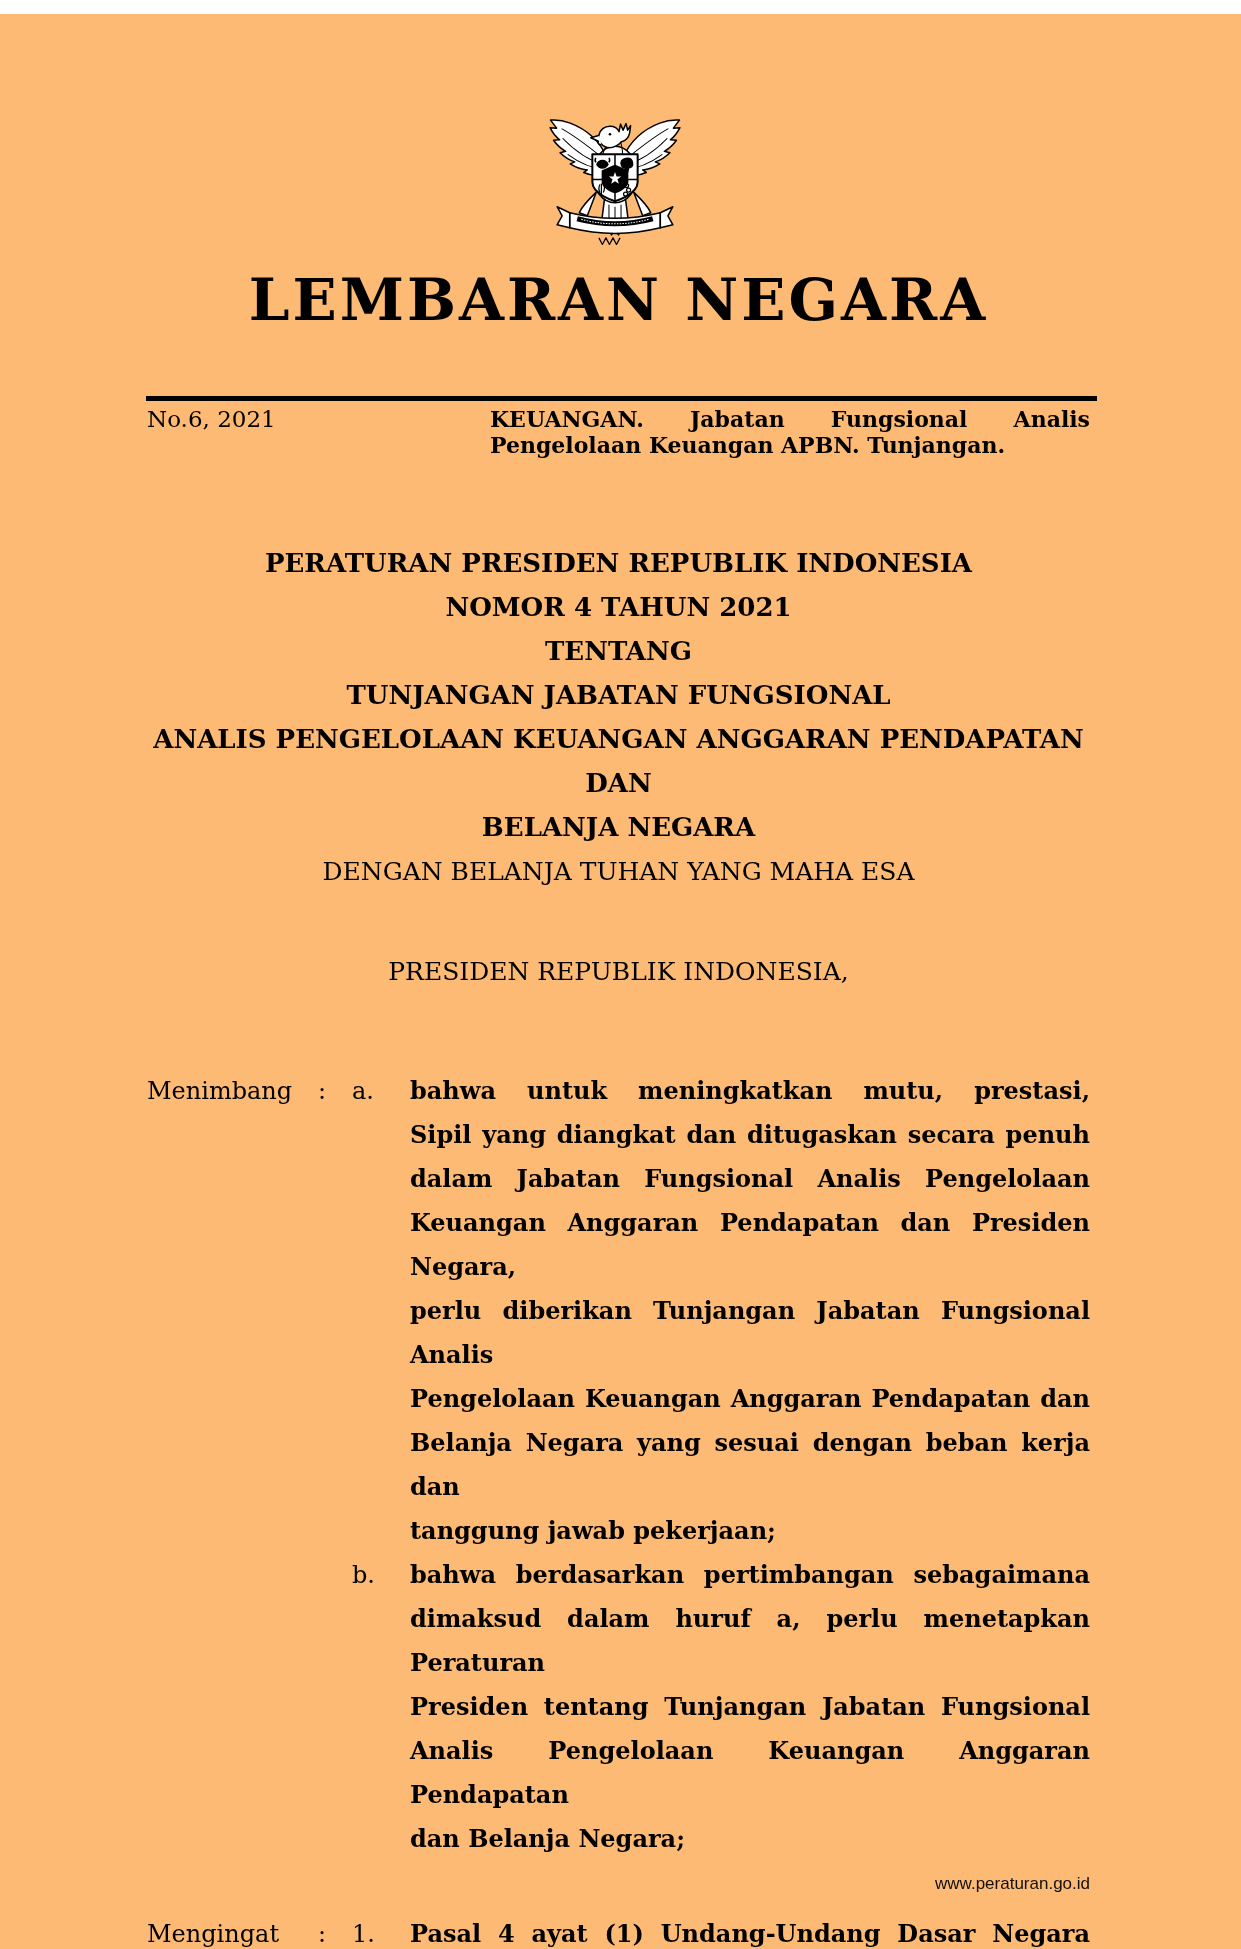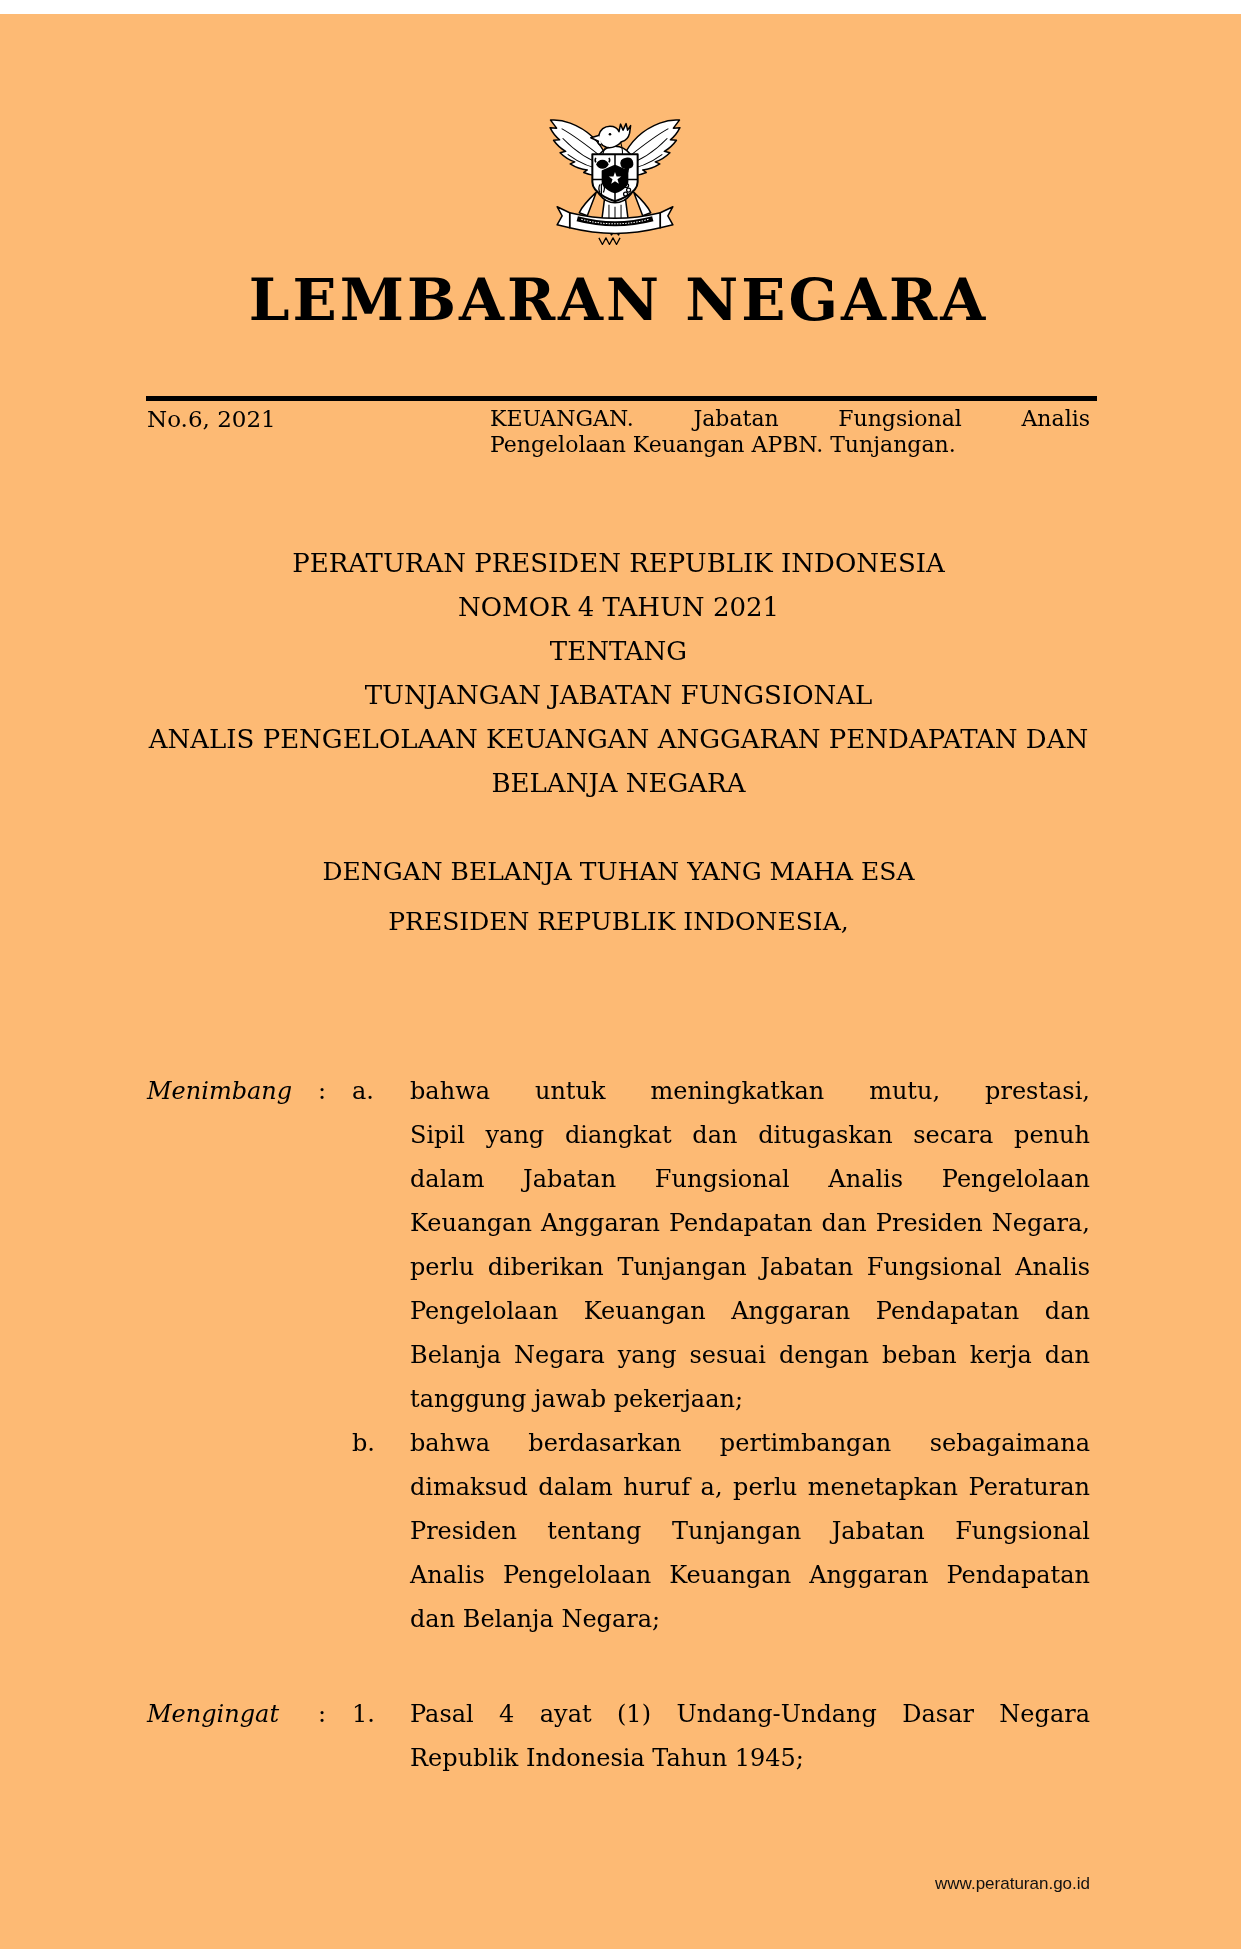--- a/index.html
+++ b/index.html
@@ -13,31 +13,31 @@
   .gazette-title {
     position:absolute; left:147px; top:254px; width:943px; margin:0;
     text-align:center; font-size:58px; font-weight:bold;
     line-height:65px; letter-spacing:3px; white-space:nowrap;
   }
   .rule { position:absolute; left:146px; top:382px; width:951px; height:5px; background:#000; }
   .issue-number { position:absolute; left:147px; top:392px; font-size:23px; line-height:26px; }
   .subject { position:absolute; left:490px; top:392px; width:600px; font-size:22px; line-height:26px; }
   .doc-title { position:absolute; left:147px; top:527px; width:943px; text-align:center; font-size:26px; line-height:46px; }
   .invocation { position:absolute; left:147px; top:836px; width:943px; text-align:center; font-size:25px; line-height:44px; }
-  .authority  { position:absolute; left:147px; top:886px; width:943px; text-align:center; font-size:25px; line-height:44px; }
+  .authority  { position:absolute; left:147px; top:936px; width:943px; text-align:center; font-size:25px; line-height:44px; }
   .sections { position:absolute; left:147px; top:1055px; width:943px; font-size:24px; }
   .section { display:flex; align-items:flex-start; }
   .section + .section { margin-top:51px; }
-  .sec-label { width:171px; line-height:44px;font-style:italic; }
+  .sec-label { width:171px; line-height:44px; }
   .sec-colon { width:34px; line-height:44px; }
   .sec-items { flex:1; min-width:0; }
   .sec-item { display:flex; }
   .item-marker { width:58px; line-height:44px; }
   .item-text { flex:1; min-width:0; }
-  .line { line-height:44px; }
+  .line { line-height:44px;font-weight:bold; }
   .subject .line { line-height:26px; }
   .jline { text-align:justify; text-align-last:justify; }
   .lline { text-align:center; text-align-last:left; }
   .footer {
     position:absolute; top:1860px; right:151px;
     font-family:"Liberation Sans", sans-serif; font-size:17px; color:#111;
   }
 </style>
 </head>
 <body>

